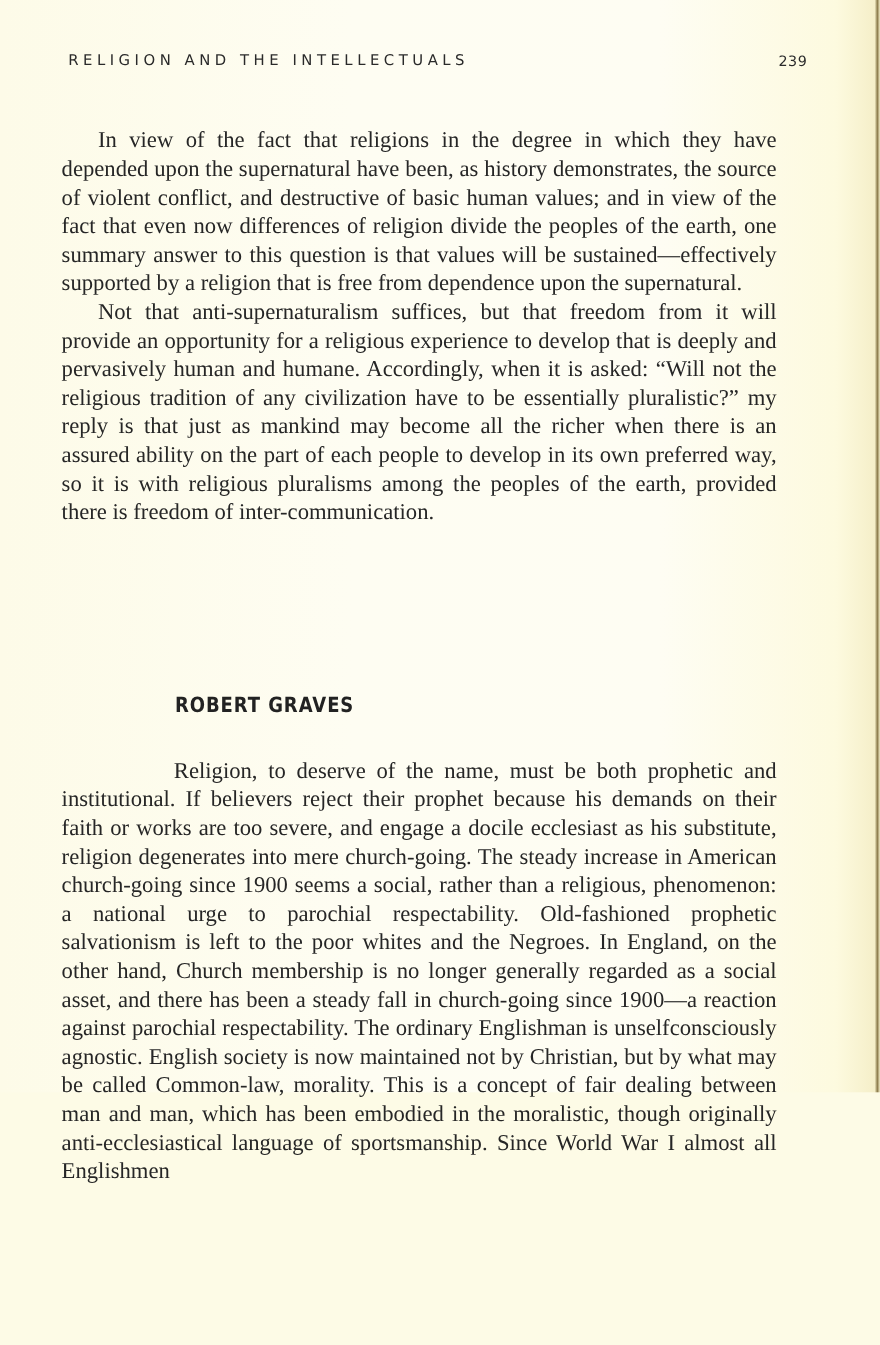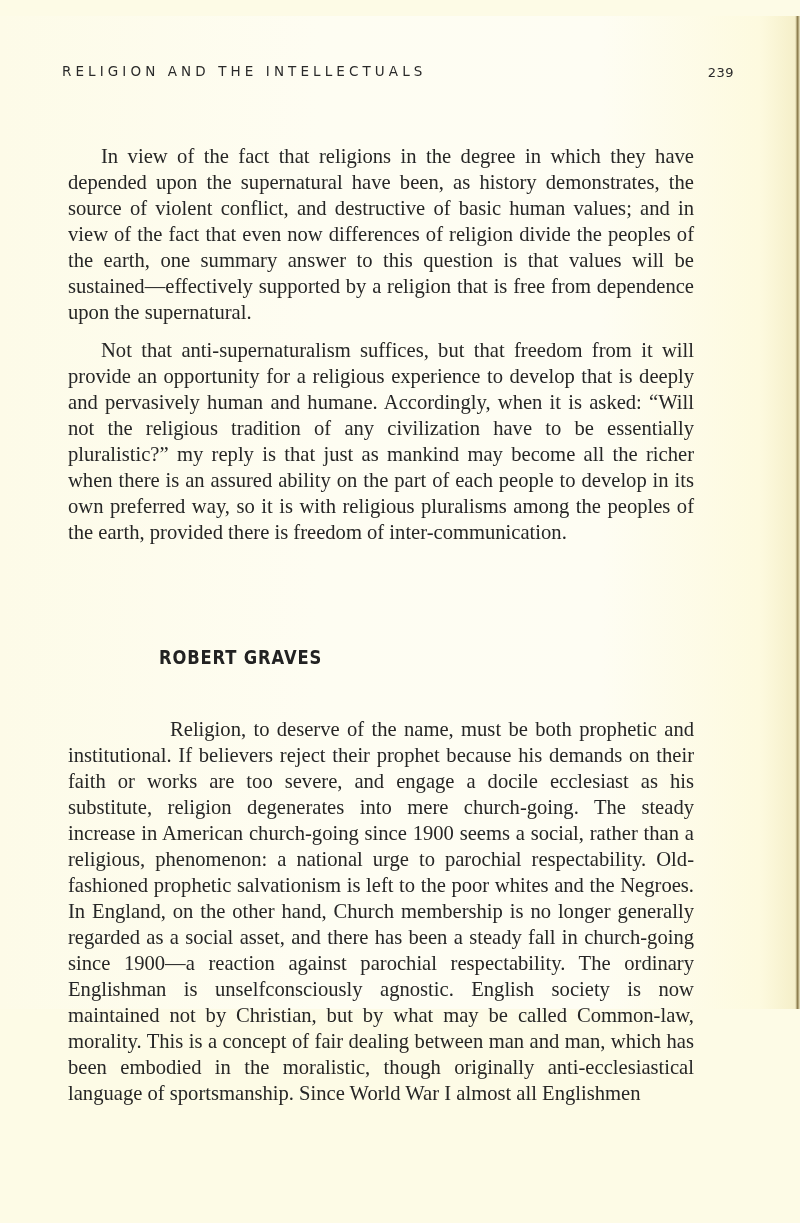--- a/index.html
+++ b/index.html
@@ -8,21 +8,21 @@
     }
     body {
       width: 800px;
       height: 1223px;
       overflow: hidden;
       background: #fdfbe6;
       position: relative;
     }
     .page {
       position: absolute;
-      left: 0; top: 16px;
+      left: 0; top: 0;
       width: 800px;
       height: 993px;
       background: linear-gradient(to right, #fdfbe8 0%, #fefdf2 40%, #fefdf3 75%, #fdfadf 95%, #f5efc9 99.4%, #8a7a4a 99.7%, #f2ecc6 100%);
     }
     .running-head {
       position: absolute;
       left: 62px;
       top: 47px;
       width: 672px;
       height: 22px;
@@ -48,21 +48,21 @@
       position: absolute;
       left: 56px;
       width: 650px;
       font-family: "Liberation Serif", "DejaVu Serif", serif;
       font-size: 20.6px;
       line-height: 26px;
       color: #262626;
       text-align: justify;
     }
     .body-text p {
-      margin: 12px;
+      margin: 0;
       text-indent: 33px;
       text-align: justify;
     }
     .section-1 {
       top: 115px;
     }
     .section-head {
       position: absolute;
       left: 159px;
       top: 630px;

